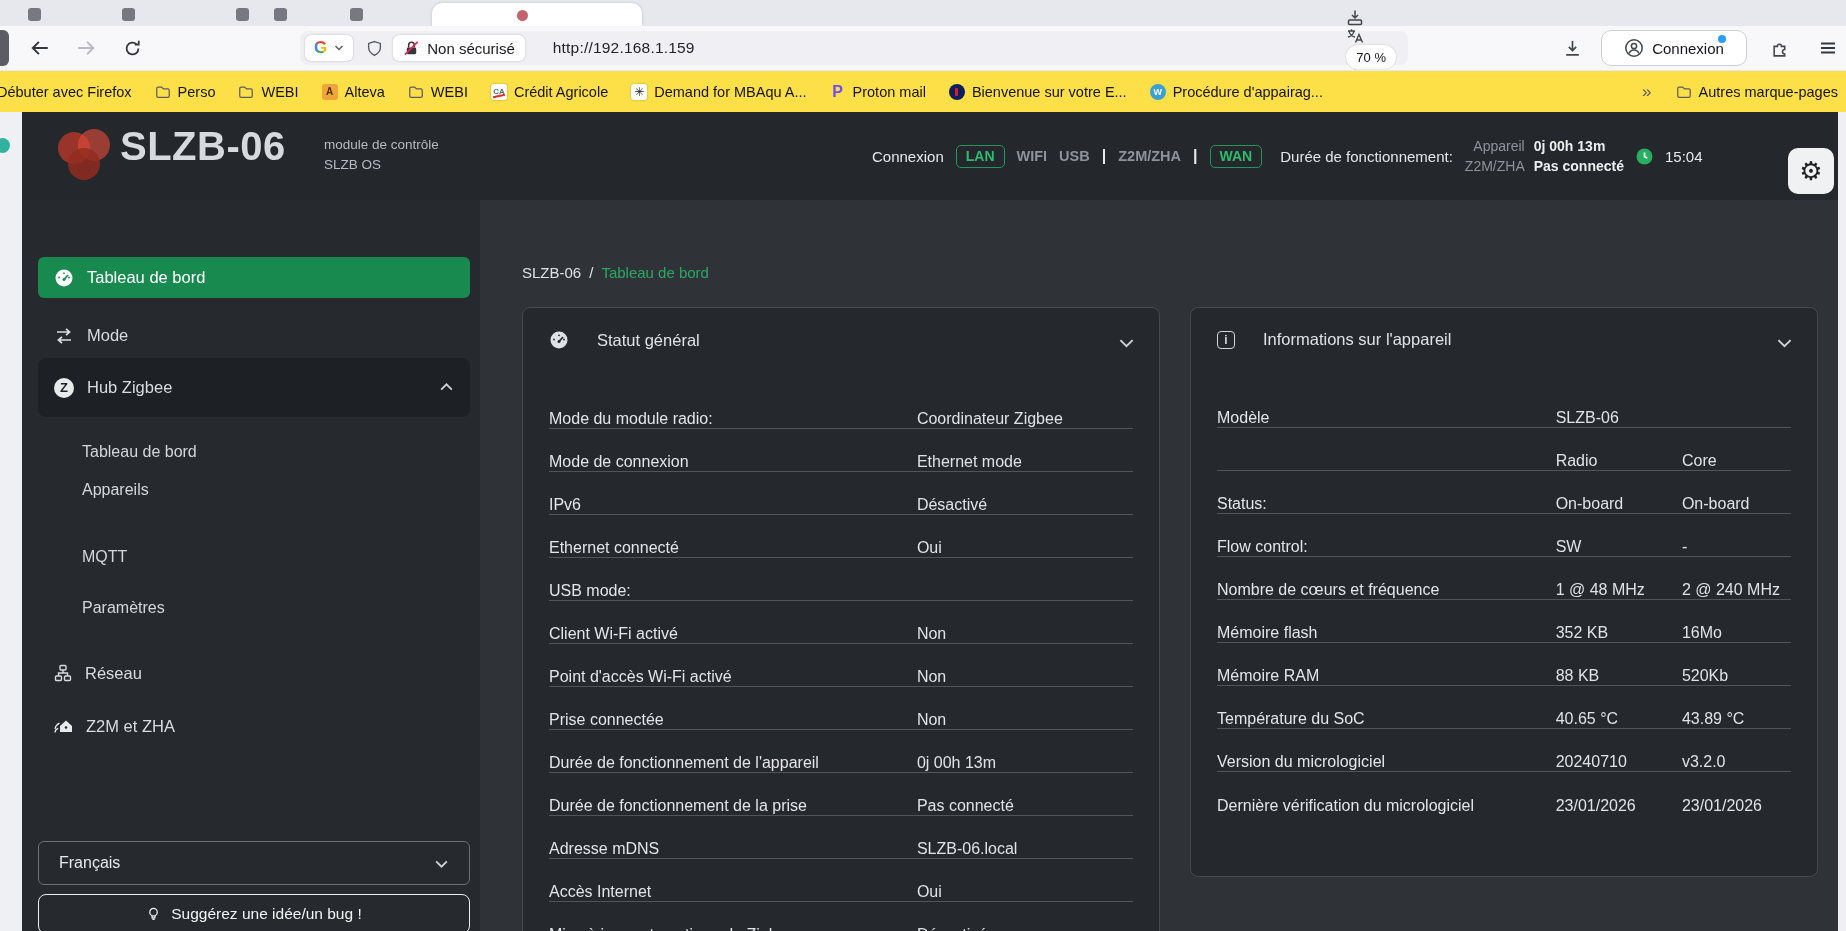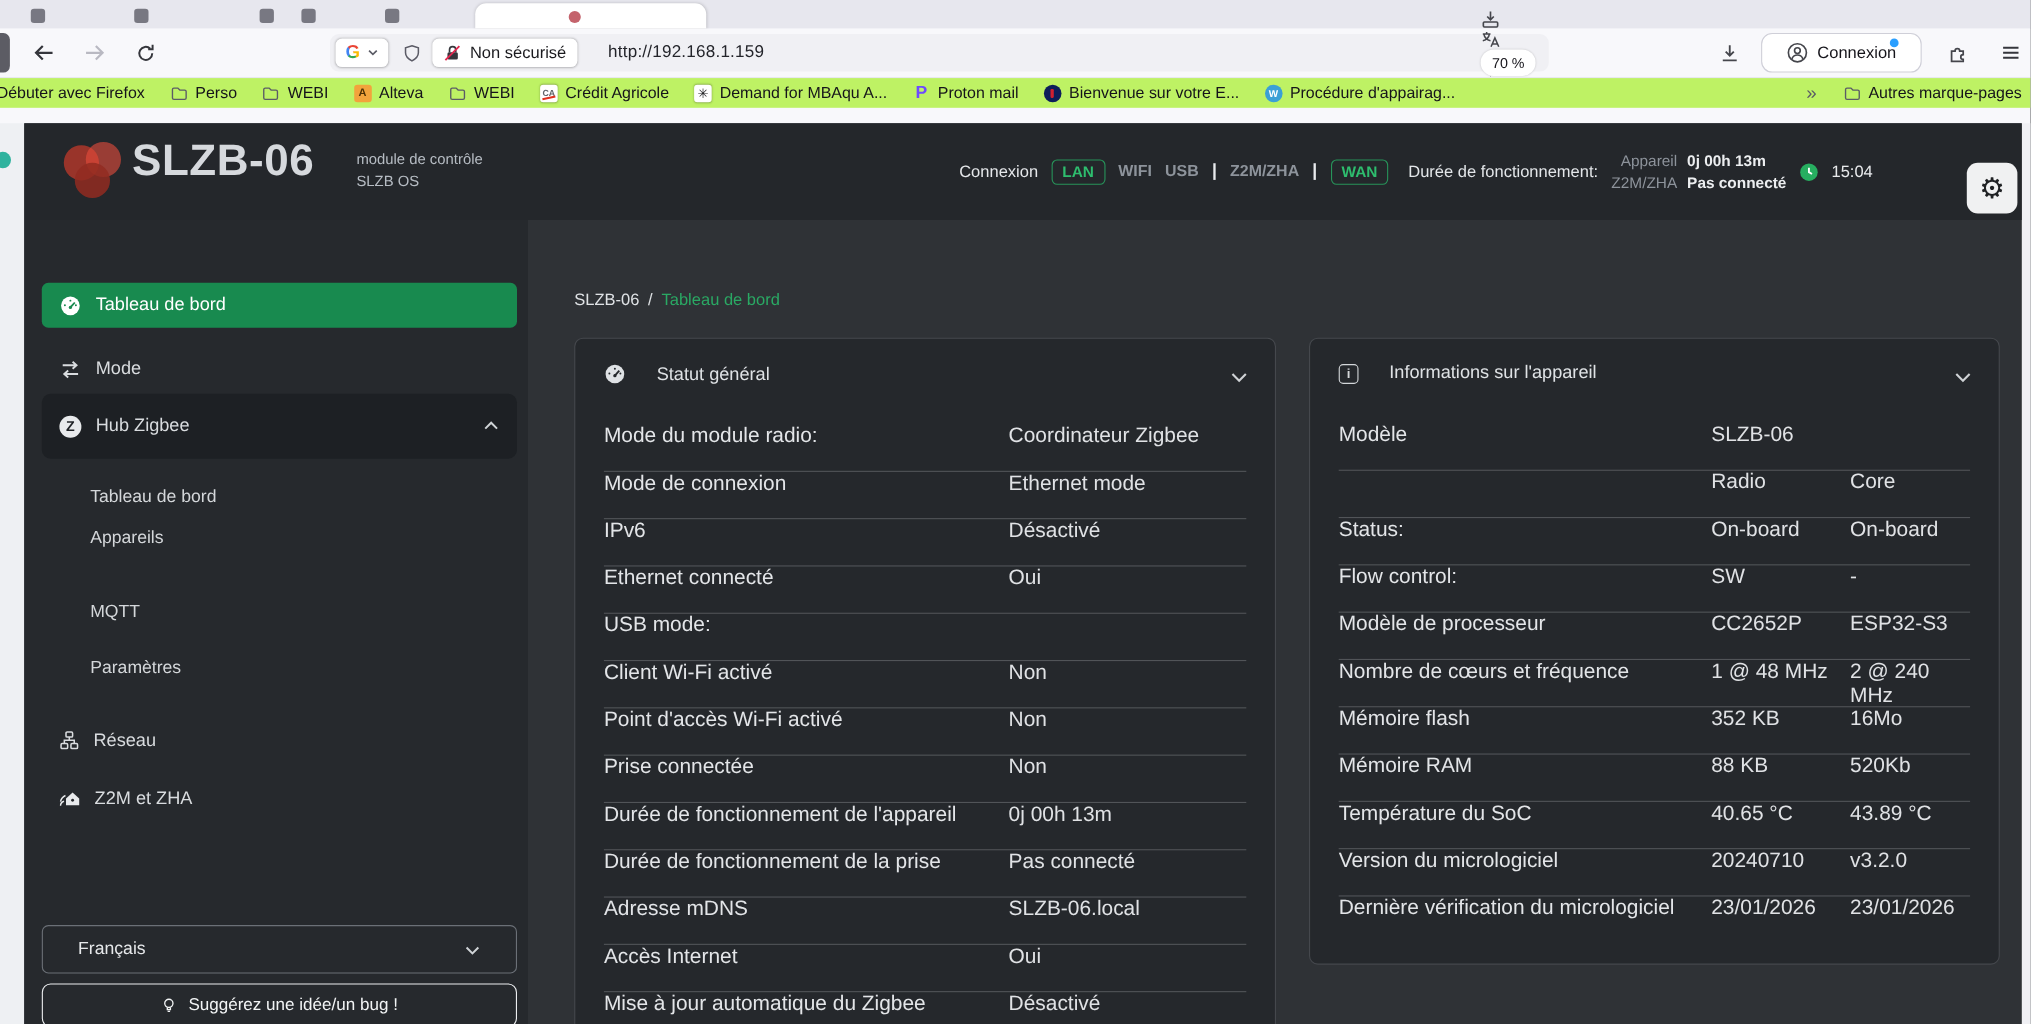--- a/index.html
+++ b/index.html
@@ -34,21 +34,21 @@
   }
   .sec-chip { margin-left:10px; height:26px; padding:0 10px; gap:7px; font-size:15px; color:#1a1a1e; }
   .url-text { margin-left:28px; font-size:15.5px; color:#23242a; letter-spacing:.2px; }
   .urlbar-right { margin-left:auto; display:flex; align-items:flex-start; margin-right:12px;flex-direction:column; }
   .zoom-pill { background:#fff; border-radius:13px; height:24px; padding:0 10px; font-size:13px; display:flex; align-items:center; box-shadow:0 0 2px rgba(0,0,0,.2); }
   .signin { position:absolute; left:1601px; top:4px; width:146px; height:36px; border:1px solid #cfcfd8; border-radius:10px;
     background:#fff; display:flex; align-items:center; justify-content:center; gap:8px; font-size:15px; }
   .signin .notif-dot { position:absolute; top:4px; right:20px; width:8px; height:8px; border-radius:50%; background:#2b9fff; }
 
   
-  .bookmarks { position:absolute; left:0; top:70px; width:100%; height:28px; background:#bef264;
+  .bookmarks { position:absolute; left:0; top:70px; width:100%; height:42px; background:#fde047;
     border-top:1px solid #e8e8ef; display:flex; align-items:center; font-size:14.5px; }
   .bm { display:flex; align-items:center; gap:7px; margin-right:23px; white-space:nowrap; }
   .bm:first-child { margin-left:-3px; }
   .brand16 { width:16px; height:16px; border-radius:3px; display:flex; align-items:center; justify-content:center;
     font-size:10px; font-weight:bold; color:#fff; position:relative; }
   .alteva-ic { background:#f2a33c; color:#4d3004; }
   .ca-ic { background:#fff; box-shadow:0 0 2px rgba(0,0,0,.3); color:#5f6368; font-size:8px; }
   .ca-ic::after { content:""; position:absolute; left:2px; bottom:3px; width:12px; height:2px; background:#e0301e; transform:rotate(-12deg); }
   .openai-ic { background:#fff; box-shadow:0 0 2px rgba(0,0,0,.3); color:#202123; font-size:12px; }
   .proton-ic { background:transparent; color:#6d4aff; font-size:16px; }
@@ -90,36 +90,36 @@
   .side-item { position:absolute; left:16px; width:432px; height:41px; display:flex; align-items:center; gap:13px;
     padding:0 16px; border-radius:6px; color:#d9dcdf; font-size:16.5px; }
   .side-item.active { background:#188a4f; color:#fff; }
   .side-item.hub { height:59px; background:#1d2024; border-radius:8px; }
   .side-sub { position:absolute; left:16px; width:432px; height:36px; display:flex; align-items:center;
     padding:0 16px 0 44px; color:#d4d7da; font-size:16px; }
   .chev-right { margin-left:auto; }
   .zigbee-ic { width:20px; height:20px; border-radius:50%; background:#e8eaec; color:#1d2024; font-weight:800;
     font-size:13px; display:flex; align-items:center; justify-content:center; }
   .lang-select { position:absolute; left:16px; top:641px; width:432px; height:44px; border:1px solid #6b7077; border-radius:6px;
-    display:flex; align-items:center; padding:0 32px; font-size:16px; color:#e6e8ea; background:transparent; }
+    display:flex; align-items:center; padding:0 20px; font-size:16px; color:#e6e8ea; background:transparent; }
   .suggest-btn { position:absolute; left:16px; top:694px; width:432px; height:40px; border:1px solid #eceef0; border-radius:8px;
     display:flex; align-items:center; justify-content:center; gap:10px; font-size:15.5px; color:#f2f4f5; }
 
   
   .breadcrumb { position:absolute; left:500px; top:152px; font-size:15px; color:#dfe2e5; display:flex; gap:8px; }
   .breadcrumb .cur { color:#2aa964; }
   .card { position:absolute; background:#25282c; border:1px solid #45484d; border-radius:8px; }
   .card-1 { left:500px; top:195px; width:638px; height:745px; }
   .card-2 { left:1168px; top:195px; width:628px; height:570px; }
   .card-head { display:flex; align-items:center; gap:28px; padding:22px 26px 0; font-size:16.5px; color:#dfe2e5; }
   .card-chev { position:absolute; right:24px; top:26px; }
   .sq-info { width:18px; height:18px; border:1.5px solid #d4d7da; border-radius:4px; color:#d4d7da; font-size:12px; font-weight:bold;
     display:flex; align-items:center; justify-content:center; }
   .tbl { margin:36px 26px 0; }
-  .trow { height:43px; display:flex; align-items:flex-start; border-bottom:1px solid #515458; font-size:19px; }
+  .trow { height:43px; display:flex; align-items:flex-end; border-bottom:1px solid #515458; font-size:16px; }
   .trow:last-child.noline { border-bottom:none; }
   .lbl { flex:0 0 63%; color:#e3e5e8; padding-right:8px; }
   .val { flex:1; color:#e0e2e5; }
   .lbl2 { flex:0 0 59%; color:#e3e5e8; padding-right:8px; }
   .c1 { flex:0 0 22%; color:#e0e2e5; }
   .c2 { flex:1; color:#e0e2e5; }
 </style>
 </head>
 <body>
 
@@ -524,25 +524,20 @@
           <span class="lbl2">Status:</span>
           <span class="c1">On-board</span>
           <span class="c2">On-board</span>
         </div>
       <div class="trow">
           <span class="lbl2">Flow control:</span>
           <span class="c1">SW</span>
           <span class="c2">-</span>
         </div>
       <div class="trow">
-          <span class="lbl2">Modèle de processeur</span>
-          <span class="c1">CC2652P</span>
-          <span class="c2">ESP32-S3</span>
-        </div>
-      <div class="trow">
           <span class="lbl2">Nombre de cœurs et fréquence</span>
           <span class="c1">1 @ 48 MHz</span>
           <span class="c2">2 @ 240 MHz</span>
         </div>
       <div class="trow">
           <span class="lbl2">Mémoire flash</span>
           <span class="c1">352 KB</span>
           <span class="c2">16Mo</span>
         </div>
       <div class="trow">

